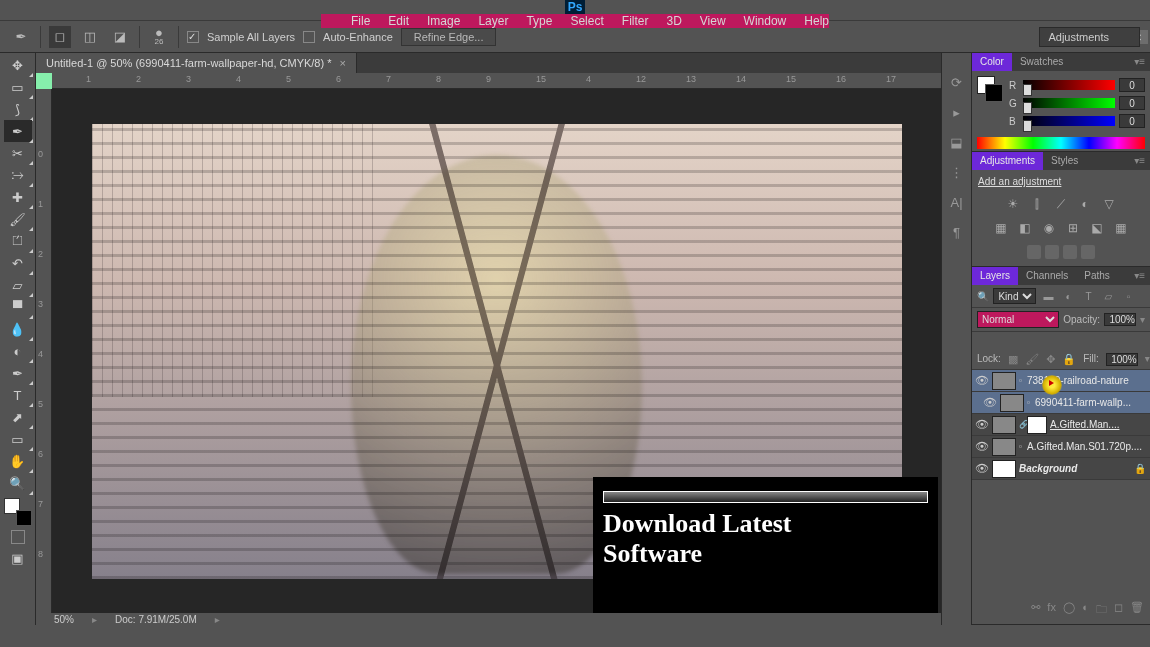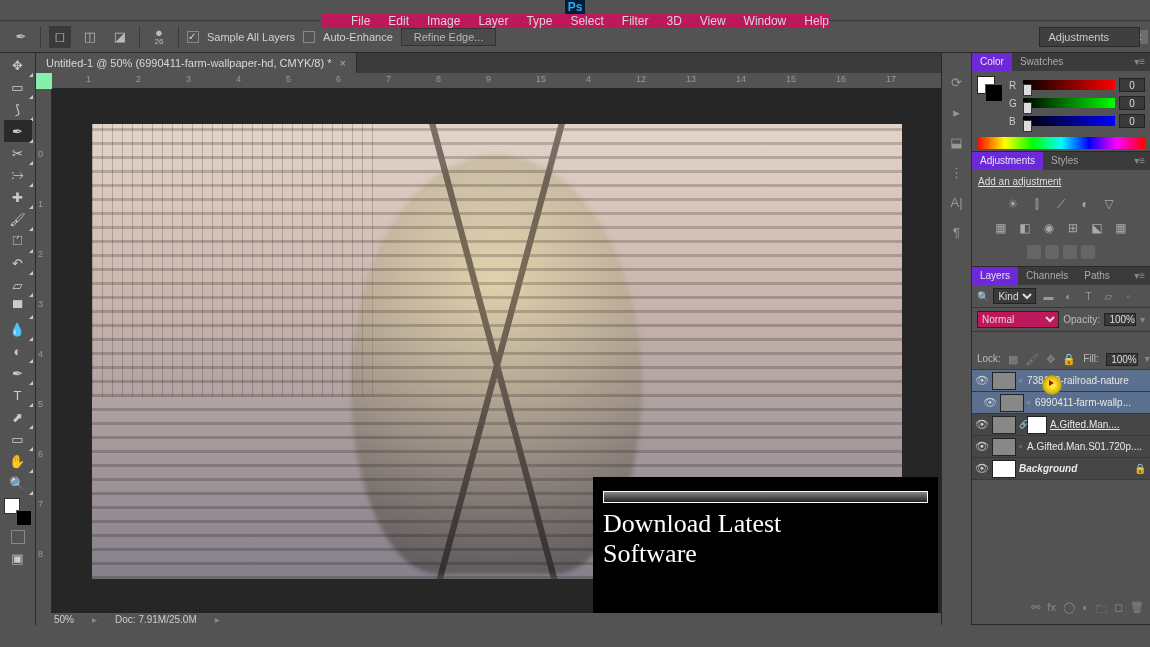--- a/index.html
+++ b/index.html
@@ -62,21 +62,21 @@
   opacity:0.6;}
 
 .statusbar { height:12px; background:#535353; position:absolute; bottom:0; left:0; right:0; font-size:10px; color:#ccc; display:flex; align-items:center; gap:18px; padding-left:18px;}
 .statusbar .tri { color:#888; }
 
 
 .overlay { position:absolute; bottom:12px; right: 3px; width: 345px; height: 136px; background:#000; padding:8px 10px; }
 .overlay .l1 { font-family: 'Times New Roman', serif; font-size:30px; font-weight:bold; }
 .overlay .l1 .g{color:#c6c413;} .overlay .l1 .i{color:#c6c413;} .overlay .l1 .p{color:#fff;} .overlay .l1 .r{font-weight:normal;} .overlay .l1 .dot{font-size:17px; color:#fff; font-family:Arial;}
 .overlay .bar{height:12px; border:1px solid #fff; margin:6px 0; background:linear-gradient(#888,#222);}
-.overlay .l2 { font-family: 'Times New Roman', serif; font-size:26px; font-weight:normal; color:#fff;}
+.overlay .l2 { font-family: 'Times New Roman', serif; font-size:26px; font-weight:bold; color:#fff;}
 
 .iconcol { width:30px; background:#535353; border-left:1px solid #2a2a2a; padding-top:10px;}
 .iconcol div { width:22px; height:22px; margin: 8px auto; display:flex; align-items:center; justify-content:center; color:#999; font-size:13px;}
 
 .panelcol { width:179px; background:#535353; border-left:1px solid #2a2a2a; display:flex; flex-direction:column;}
 
 .panel { border-bottom:1px solid #2a2a2a;}
 .tabs { height:18px; background:#3b3b3b; display:flex; font-size:10px;}
 .tabs span { padding:3px 8px; color:#aaa;}
 .tabs span.on { background:#6d28d9; color:#e6e6e6;}

